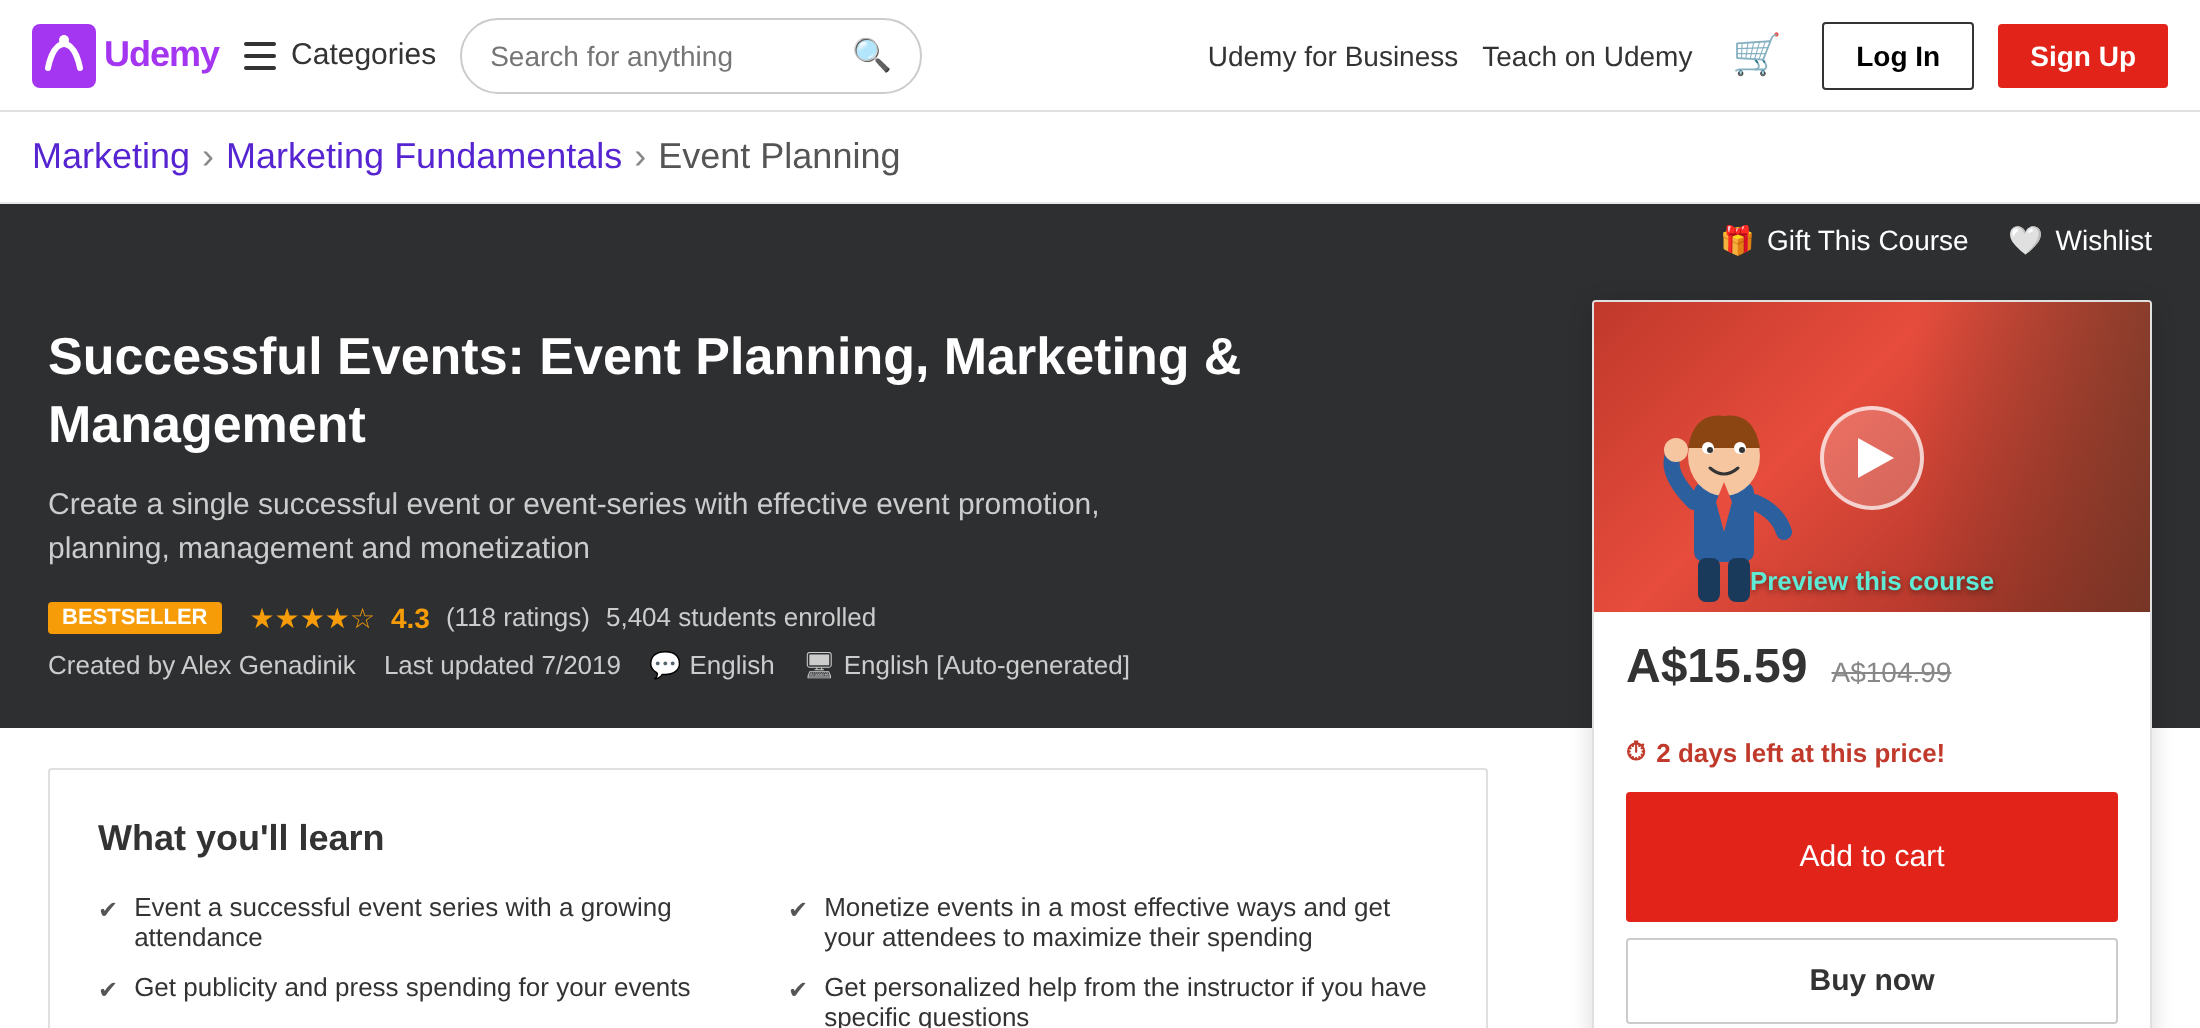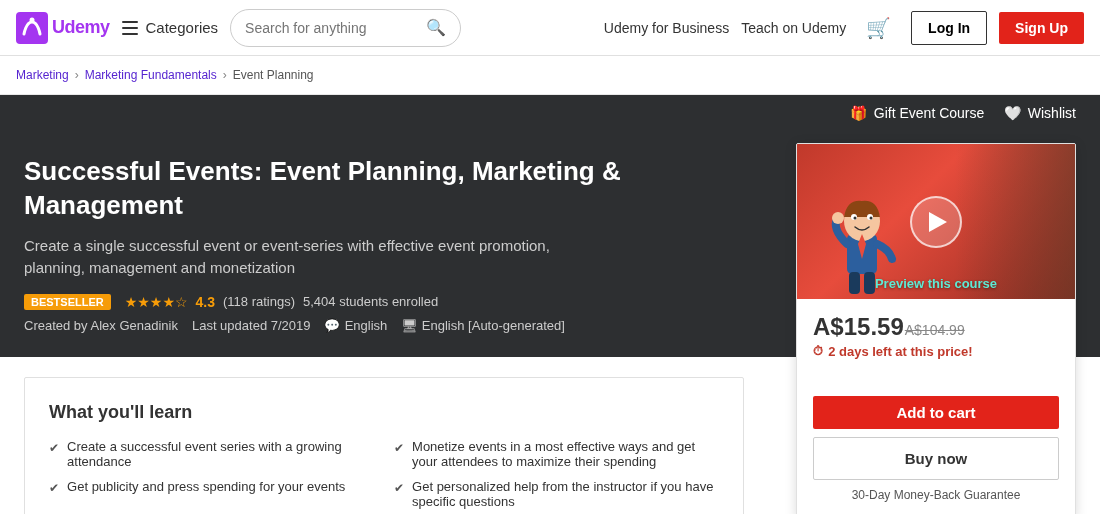--- a/index.html
+++ b/index.html
@@ -26,21 +26,21 @@
       border: 1px solid #333; background: #fff; padding: 8px 16px;
       font-size: 14px; font-weight: 600; cursor: pointer; border-radius: 2px;
     }
     .btn-signup {
       background: #e2231a; color: #fff; border: none; padding: 8px 16px;
       font-size: 14px; font-weight: 600; cursor: pointer; border-radius: 2px;
     }
 
     
     .breadcrumb {
-      padding: 12px 16px; font-size: 12px; color: #555;
+      padding: 12px 16px; font-size: 18px; color: #555;
       border-bottom: 1px solid #e8e8e8;
       display: flex; align-items: center; gap: 6px;
     }
     .breadcrumb a { color: #5624d0; text-decoration: none; }
     .breadcrumb-sep { color: #888; }
 
     
     .hero {
       background: #2d2f31; color: #fff;
       padding: 24px 0 24px 0;
@@ -102,29 +102,29 @@
       border-width: 10px 0 10px 18px;
       border-color: transparent transparent transparent #fff;
       margin-left: 3px;
     }
     .thumb-label {
       position: absolute; bottom: 8px; left: 50%; transform: translateX(-50%);
       color: #5eead4; font-size: 13px; font-weight: 600; white-space: nowrap;
       text-shadow: 0 1px 3px rgba(0,0,0,0.5);
     }
     .card-body { padding: 14px 16px; }
-    .price-row { display: flex; align-items: baseline; gap: 1px; margin-bottom: 2px; }
+    .price-row { display: flex; align-items: baseline; gap: 12px; margin-bottom: 20px; }
     .price-current { font-size: 24px; font-weight: 700; color: #333; }
     .price-original { font-size: 14px; color: #888; text-decoration: line-through; }
     .discount-text { font-size: 13px; color: #333; margin-bottom: 4px; }
     .urgency { display: flex; align-items: center; gap: 5px; font-size: 13px; color: #c0392b; font-weight: 600; margin-bottom: 12px; }
     .btn-cart {
       width: 100%; background: #e2231a; color: #fff; border: none;
-      padding: 8px; font-size: 15px; font-weight: 700; cursor: pointer;
-      border-radius: 2px; margin-bottom: 8px; margin-top: 25px;
+      padding: 24px; font-size: 15px; font-weight: 400; cursor: pointer;
+      border-radius: 2px; margin-bottom: 8px;
     }
     .btn-buynow {
       width: 100%; background: #fff; color: #333; border: 1px solid #ccc;
       padding: 12px; font-size: 15px; font-weight: 600; cursor: pointer;
       border-radius: 2px; margin-bottom: 8px;
     }
     .guarantee { text-align: center; font-size: 12px; color: #555; }
 
     
     .learn-section {
@@ -188,21 +188,21 @@
   <span>Event Planning</span>
 </div>
 
 <div class="hero">
   <div class="hero-inner">
     <div class="hero-content">
 
       <div class="hero-actions">
         <button class="hero-action-btn">
           <span>🎁</span>
-          <span>Gift Event Course</span>
+          <span>Gift This Course</span>
         </button>
         <button class="hero-action-btn">
           <span>🤍</span>
           <span>Wishlist</span>
         </button>
       </div>
 
       <h1 class="hero-title">Successful Events: Event Planning, Marketing &amp; Management</h1>
       <p class="hero-subtitle">Create a single successful event or event-series with effective event promotion, planning, management and monetization</p>
 
@@ -278,21 +278,21 @@
       <div class="guarantee">30-Day Money-Back Guarantee</div>
     </div>
   </div>
 </div>
 
 <div class="learn-section">
   <h2 class="learn-title">What you'll learn</h2>
   <div class="learn-grid">
     <div class="learn-item">
       <span class="check-icon">✔</span>
-      <span>Create a successful event series with a growing attendance</span>
+      <span>Event a successful event series with a growing attendance</span>
     </div>
     <div class="learn-item">
       <span class="check-icon">✔</span>
       <span>Monetize events in a most effective ways and get your attendees to maximize their spending</span>
     </div>
     <div class="learn-item">
       <span class="check-icon">✔</span>
       <span>Get publicity and press spending for your events</span>
     </div>
     <div class="learn-item">

